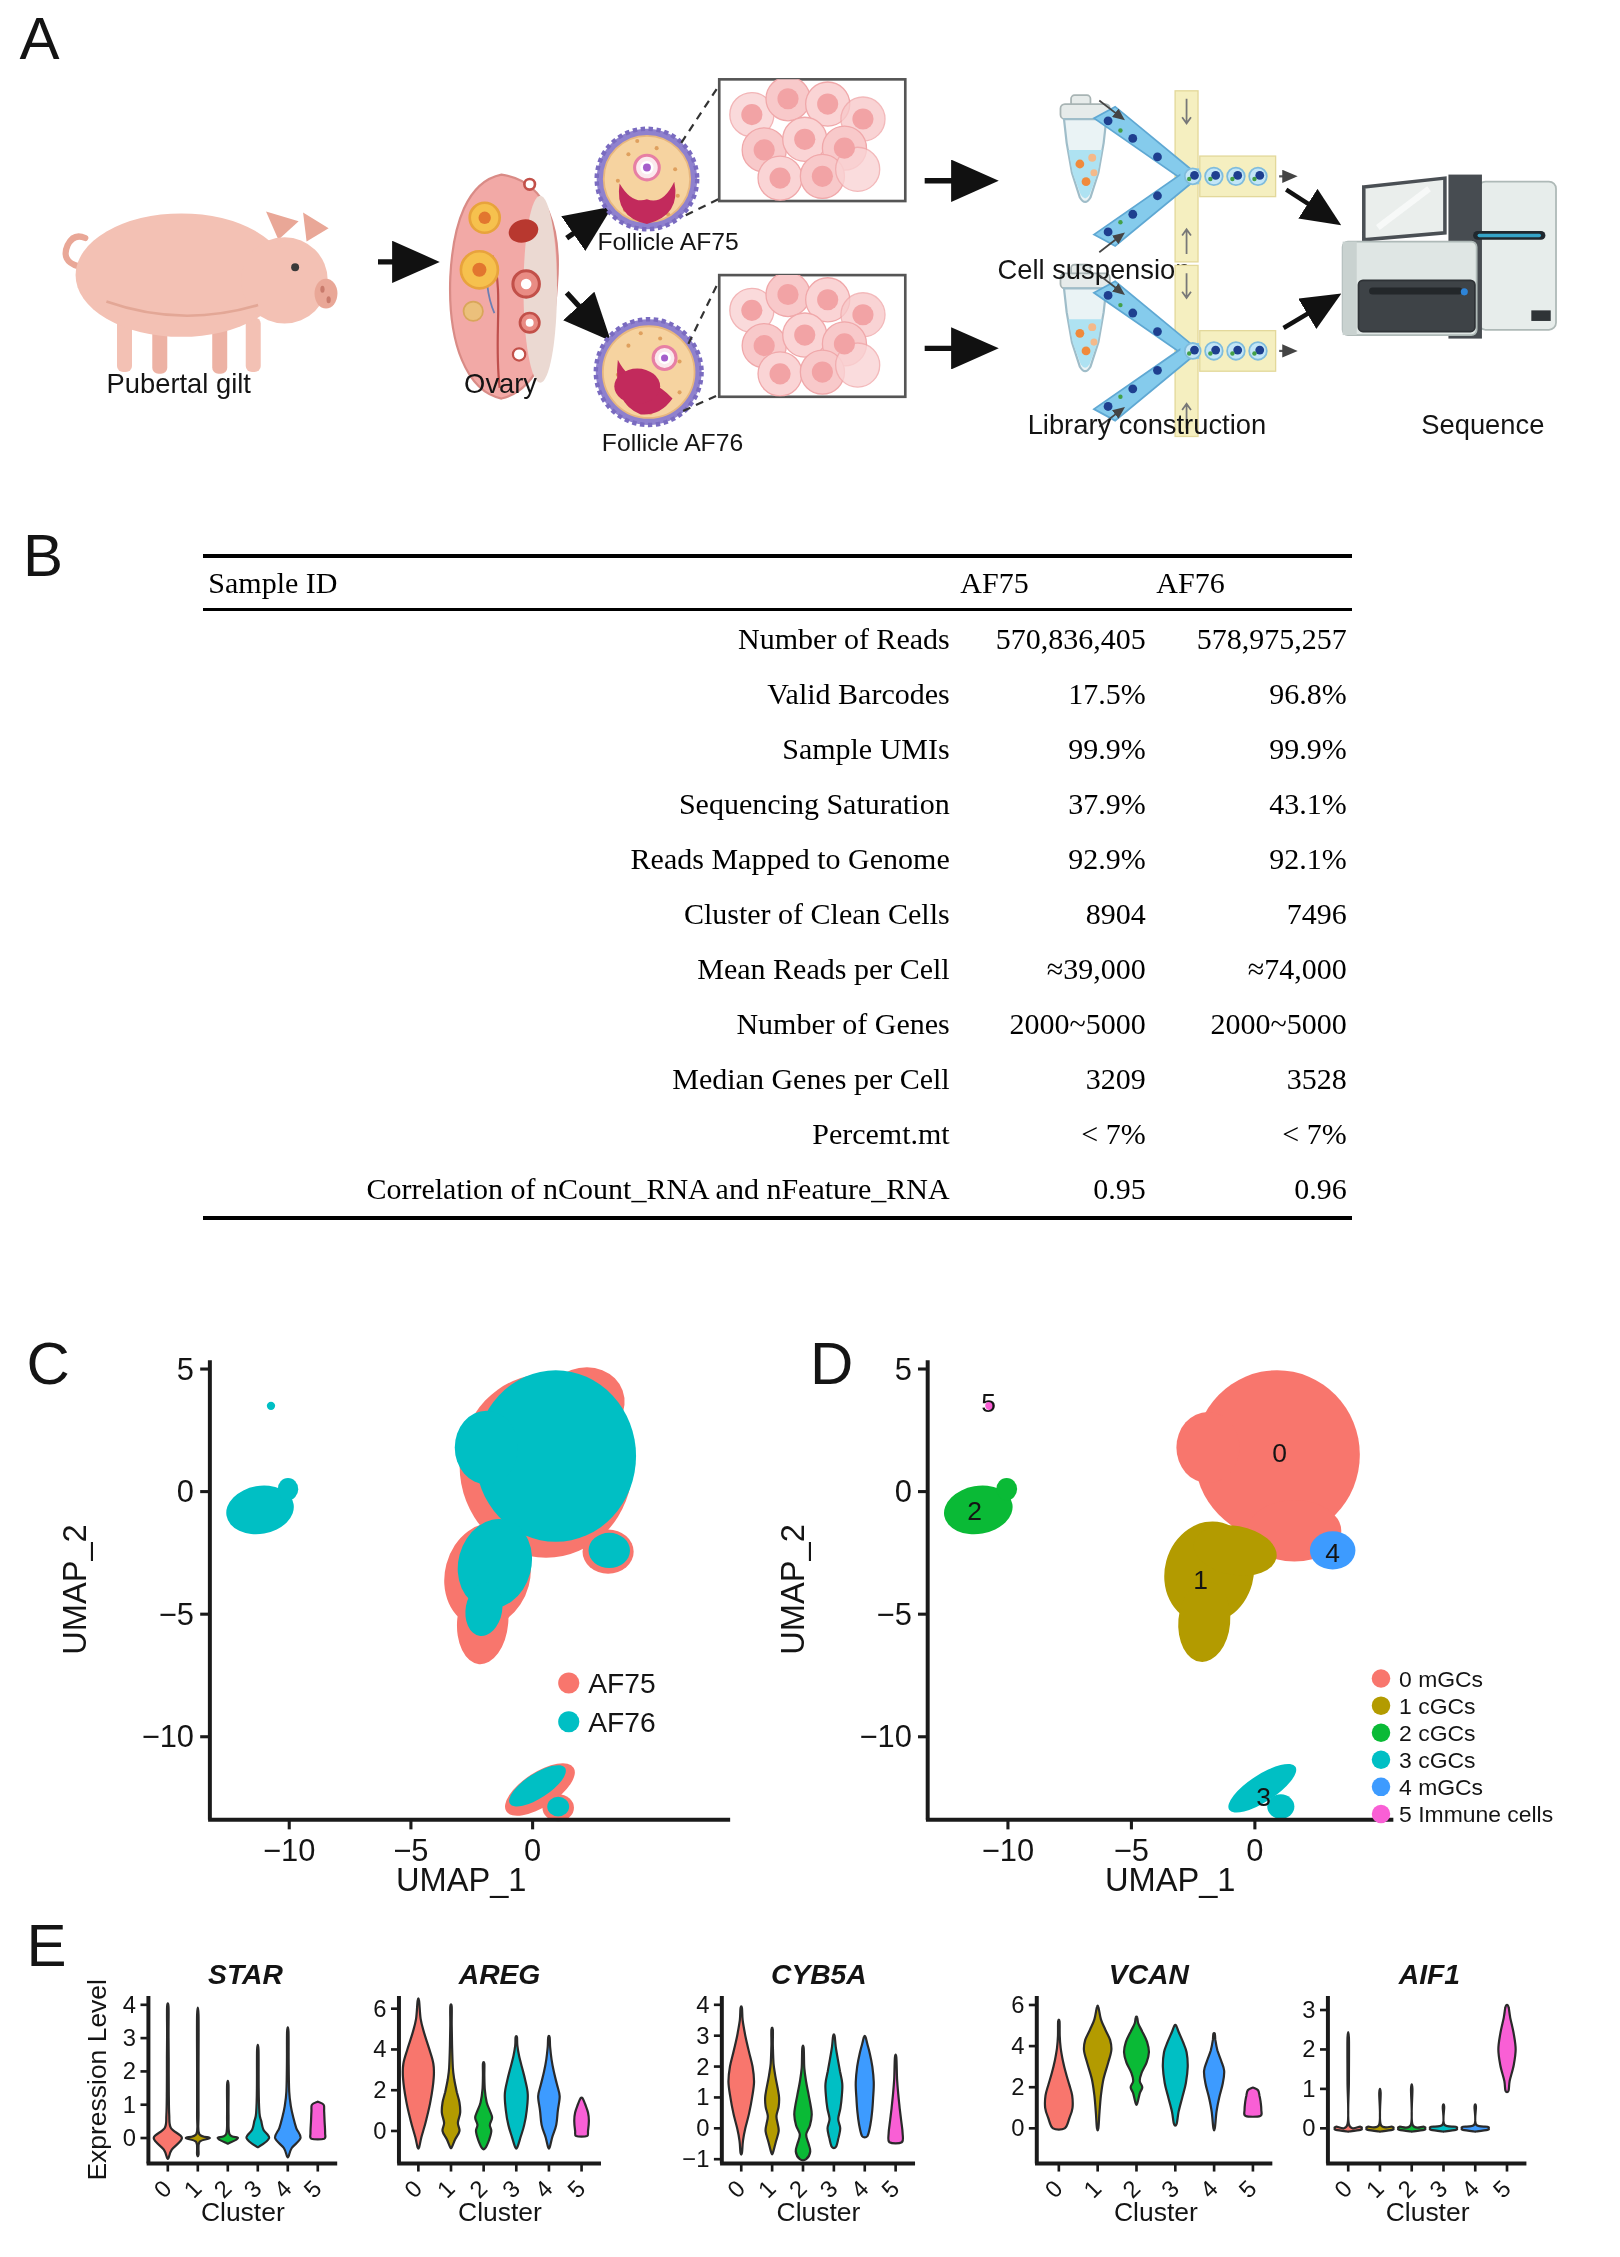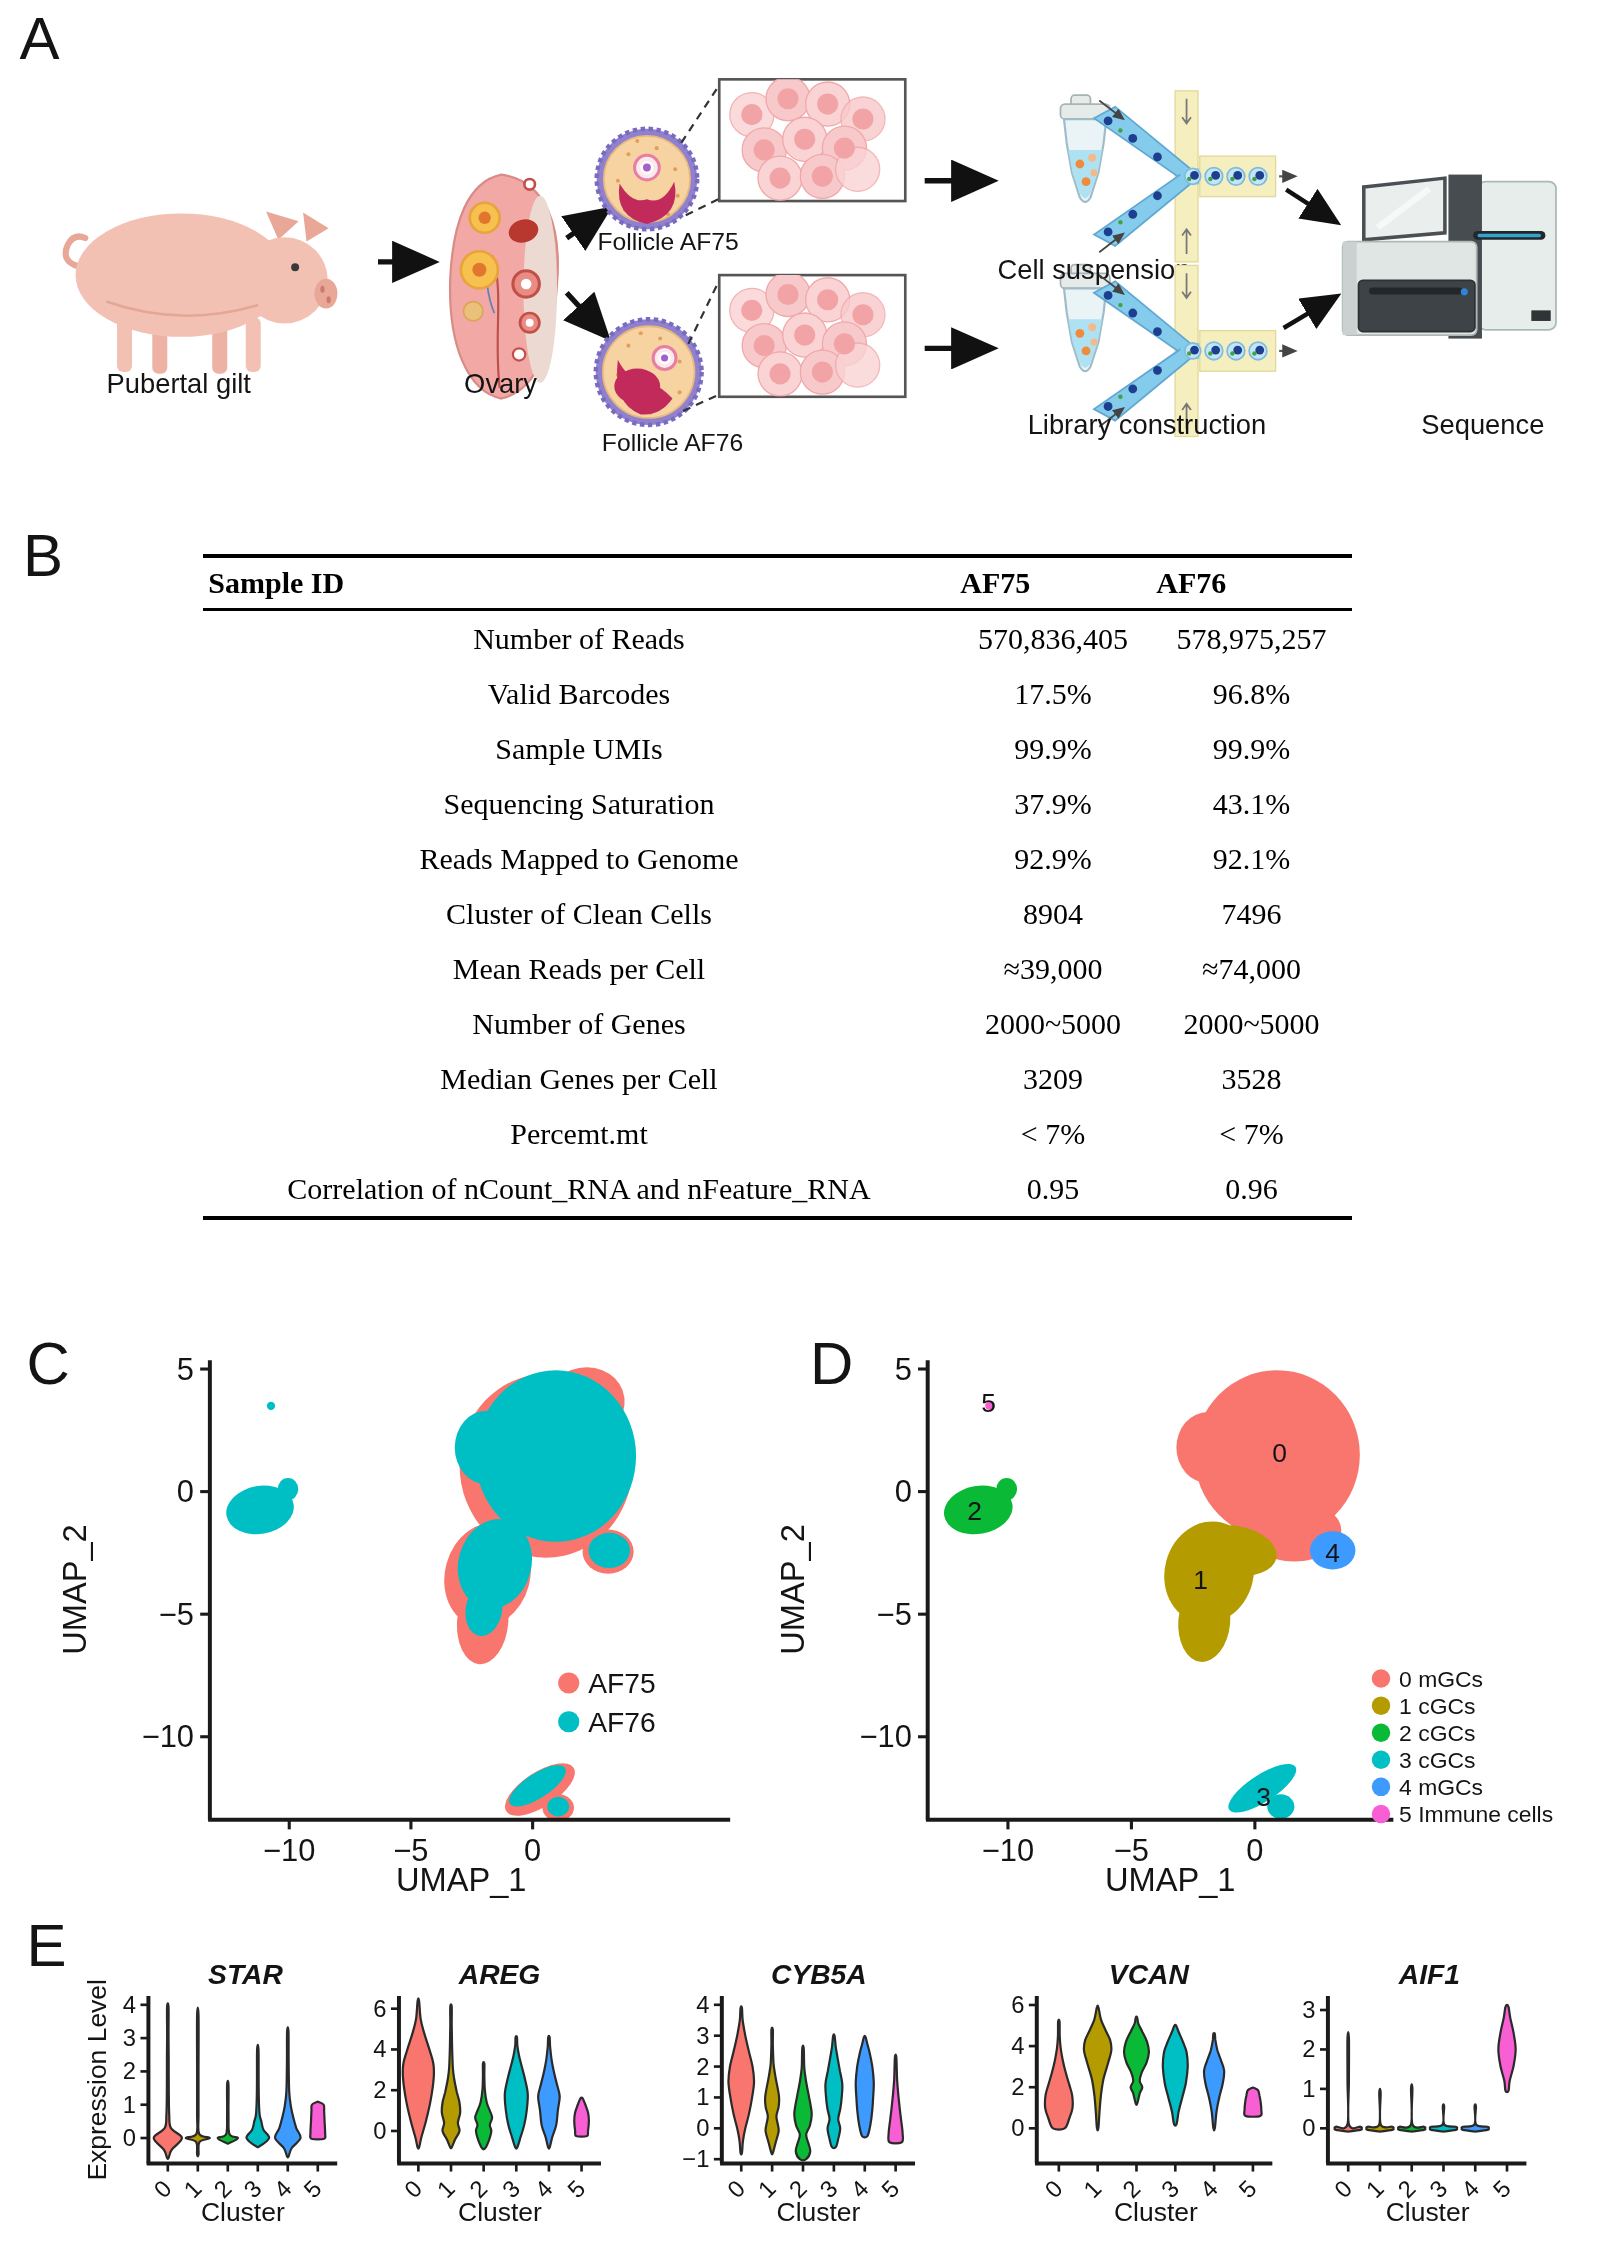--- a/index.html
+++ b/index.html
@@ -7,22 +7,22 @@
        font-family:"Liberation Sans",sans-serif;color:#111;overflow:hidden;}
   .panel-letter{position:absolute;font-size:60px;font-weight:400;color:#141414;
        font-family:"Liberation Sans",sans-serif;line-height:1;}
   svg{position:absolute;overflow:visible;}
   svg text{font-family:"Liberation Sans",sans-serif;fill:#141414;}
   
   .tableB{position:absolute;left:203px;top:554px;width:1149px;
           font-family:"Liberation Serif","DejaVu Serif",serif;font-size:30px;color:#000;}
   .tableB table{width:100%;border-collapse:collapse;
           border-top:4.4px solid #000;border-bottom:4.4px solid #000;}
-  .tableB th{font-weight:bold;text-align:left;height:50px;border-bottom:3.5px solid #000;padding:0 5.3px;}
-  .tableB td{height:55px;text-align:center;padding:0 5.3px;vertical-align:middle;}
+  .tableB th{font-weight:normal;text-align:left;height:50px;border-bottom:3.5px solid #000;padding:0 5.3px;}
+  .tableB td{height:55px;text-align:right;padding:0 5.3px;vertical-align:middle;}
 </style>
 </head>
 <body>
 
 <div id="fig">
 
   <div class="panel-letter" style="left:19.4px;top:8.8px">A</div>
   <div class="panel-letter" style="left:23px;top:526px">B</div>
   <div class="panel-letter" style="left:26.5px;top:1334px">C</div>
   <div class="panel-letter" style="left:810px;top:1334px">D</div>

